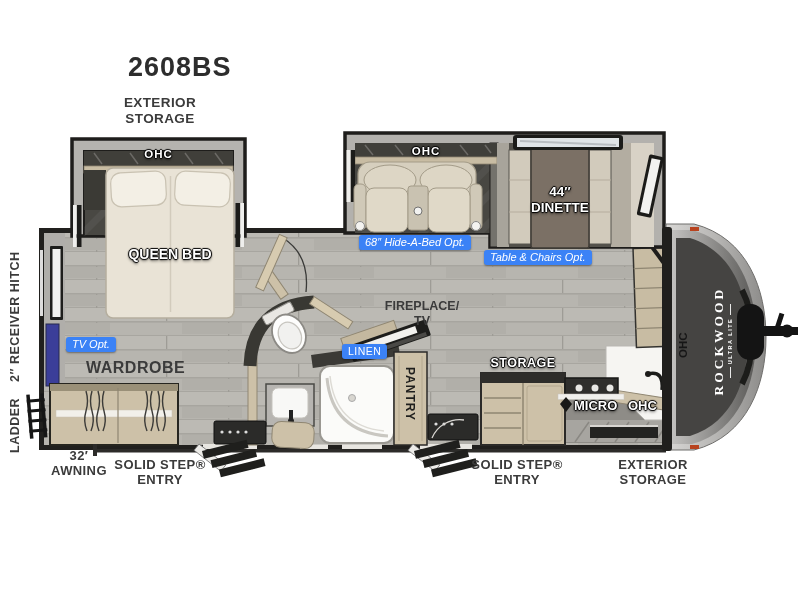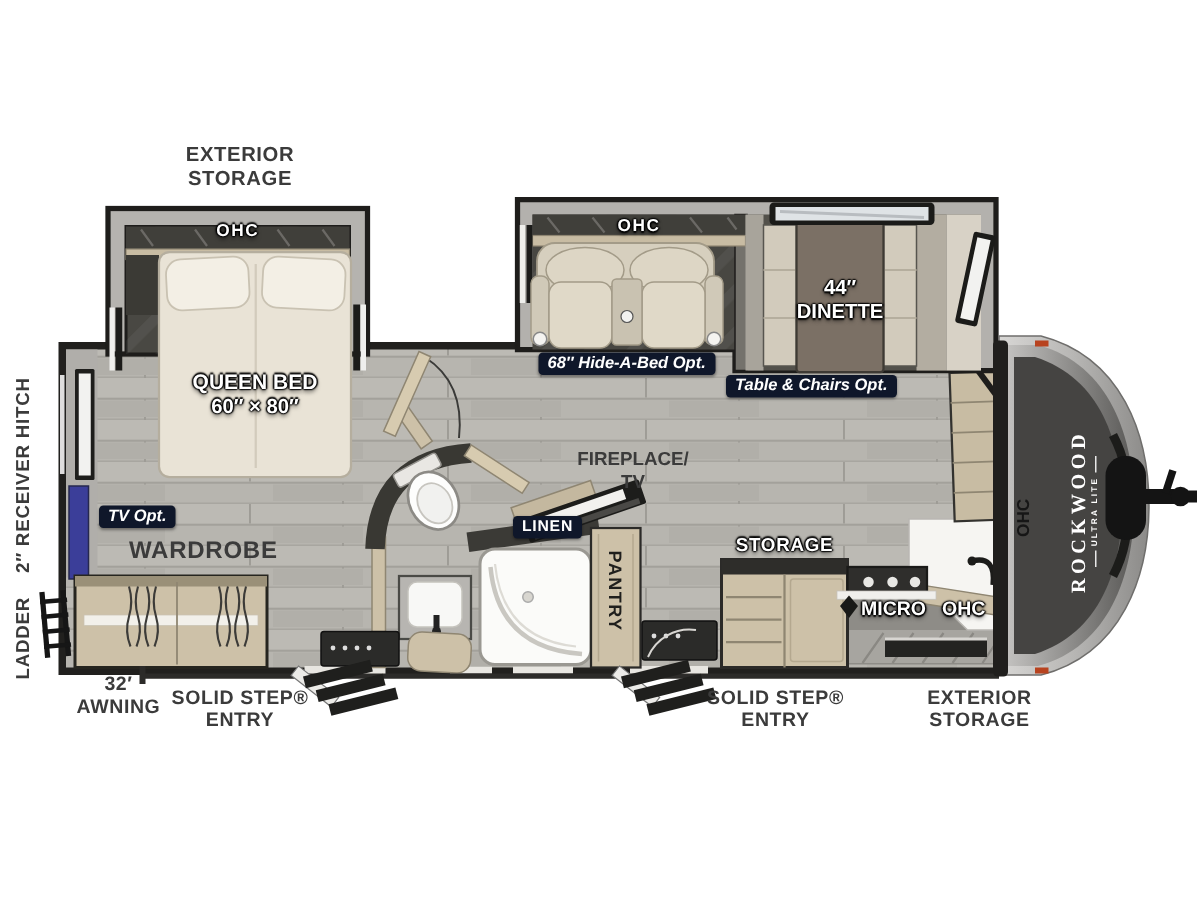--- a/index.html
+++ b/index.html
@@ -3,22 +3,22 @@
 <meta charset="utf-8">
 <style>
   html,body{margin:0;padding:0;background:#fff;}
   #stage{position:relative;width:800px;height:600px;background:#ffffff;overflow:hidden;
          font-family:"Liberation Sans",sans-serif;}
   #plan-svg{position:absolute;left:0;top:0;}
   .lbl{position:absolute;font-weight:bold;color:#3b3b3b;line-height:1.18;white-space:normal;}
   .center{text-align:center;}
   .dark13{font-size:13px;letter-spacing:.4px;}
   .white-lbl{color:#fff;text-shadow:0 1px 1px #000,1px 0 1px #000,-1px 0 1px #000,0 -1px 1px #000,0 2px 3px rgba(0,0,0,.55);}
-  .badge{position:absolute;background:#0f172a;color:#fff;border-radius:3px;padding:1px 6px 2px 6px;
-         font-size:11px;font-weight:bold;white-space:nowrap;box-shadow:0 1px 2px rgba(0,0,0,.4);}
+  .badge{position:absolute;background:#3b82f6;color:#fff;border-radius:3px;padding:1px 6px 2px 6px;
+         font-size:11px;font-weight:normal;white-space:nowrap;box-shadow:0 1px 2px rgba(0,0,0,.4);}
   .italic{font-style:italic;}
   .vert-up{writing-mode:vertical-rl;transform:rotate(180deg);}
   .vert-down{writing-mode:vertical-rl;}
   .model{font-size:27px;font-weight:600;color:#2d2d2d;letter-spacing:1px;}
   .line{display:block;}
   #brand-box{position:absolute;left:664px;top:330px;width:116px;text-align:center;
              transform:rotate(-90deg);color:#fff;}
   .brand-name{font-family:"Liberation Serif",serif;font-weight:bold;font-size:13.5px;letter-spacing:3px;display:block;}
   .brand-sub{display:flex;align-items:center;justify-content:center;gap:3px;font-size:5.5px;letter-spacing:1.5px;font-weight:bold;}
   .brand-sub::before,.brand-sub::after{content:"";width:11px;height:1px;background:#e8e8e8;}
@@ -274,28 +274,28 @@
     <g>
       <rect x="737" y="304" width="27" height="56" rx="13" fill="#141414"></rect>
       <rect x="755" y="326" width="28" height="10" fill="#141414"></rect>
       <rect x="777" y="313" width="5" height="16" fill="#141414" transform="rotate(18 779 321)"></rect>
       <circle cx="787" cy="331" r="6.5" fill="#141414"></circle>
       <rect x="791" y="327" width="7" height="8" fill="#141414"></rect>
     </g>
   </g>
 </svg>
 
+<div class="lbl model" style="left:128px;top:52px;">2608BS</div>
 
 <div class="lbl dark13 center" style="left:100px;top:95px;width:120px;font-size:13.5px;">EXTERIOR STORAGE</div>
 
 <div class="lbl white-lbl center" style="left:84px;top:148px;width:149px;font-size:11.5px;letter-spacing:1px;">OHC</div>
 
 <div class="lbl white-lbl center" style="left:106px;top:246px;width:128px;font-size:14px;">
   <span class="line">QUEEN BED</span>
-  <span class="line" style="font-size:13.5px;">60″ × 80″</span>
 </div>
 
 <div class="badge italic" style="left:66px;top:337px;">TV Opt.</div>
 
 <div class="lbl center" style="left:86px;top:359px;width:86px;font-size:16px;letter-spacing:.5px;">WARDROBE</div>
 
 <div class="lbl vert-up" style="left:8px;top:242px;height:140px;font-size:12.5px;letter-spacing:.5px;">2″ RECEIVER HITCH</div>
 
 <div class="lbl vert-up" style="left:8px;top:389px;height:64px;font-size:12.5px;letter-spacing:.5px;">LADDER</div>
 

